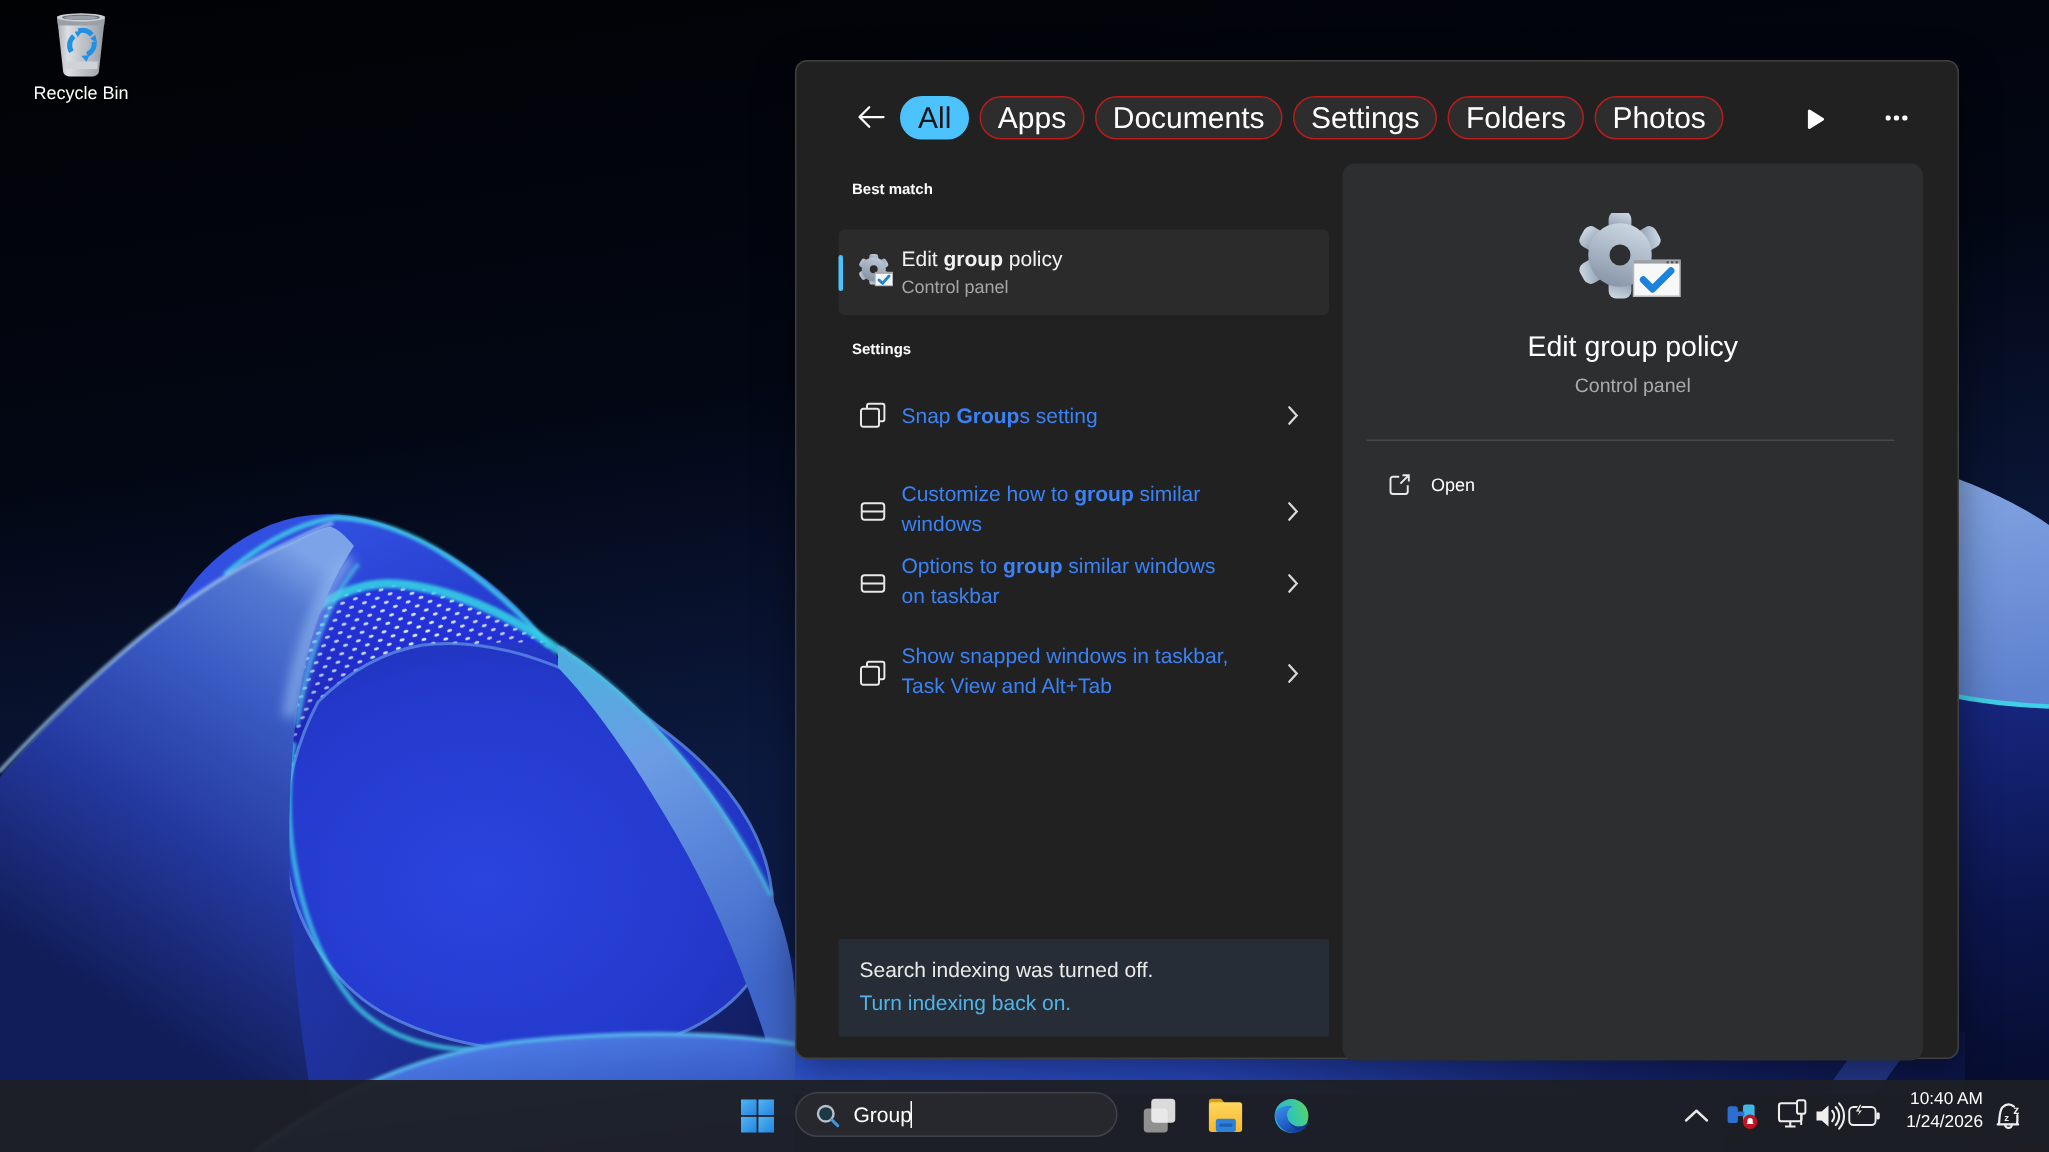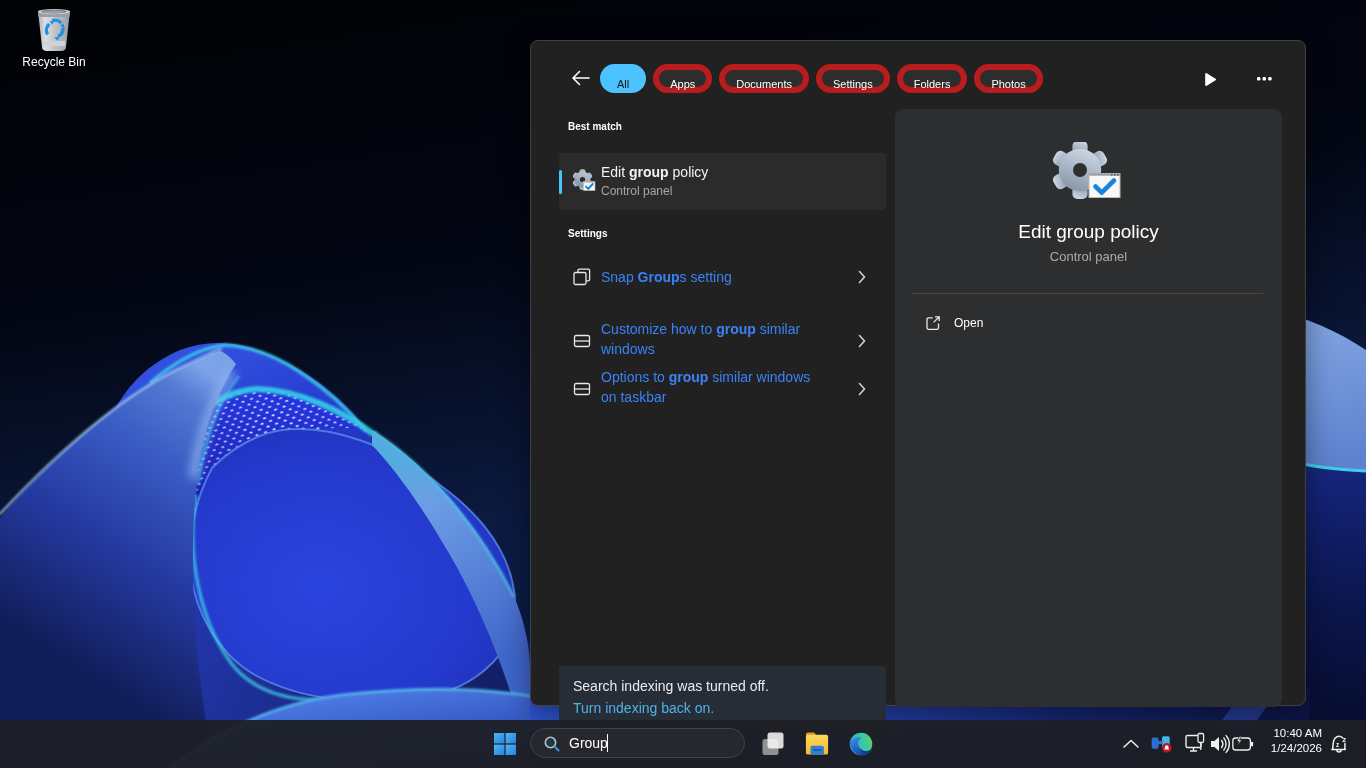--- a/index.html
+++ b/index.html
@@ -7,37 +7,37 @@
   #wall{position:absolute;left:0;top:0;}
   
   #rbin{position:absolute;left:2px;top:7px;width:72px;text-align:center;color:#fff;margin-left:16px;}
   #rbin .lbl{font-size:12px;margin-top:2px;text-shadow:0 1px 2px rgba(0,0,0,.9);}
   
   #panel{position:absolute;left:530px;top:40px;width:776px;height:666px;background:#212121;
     border:1px solid #404040;border-radius:8px;box-sizing:border-box;
     box-shadow:0 8px 28px rgba(0,0,0,.42);}
   #backArrow{position:absolute;left:38px;top:26px;width:22px;height:22px;}
   .pillrow{position:absolute;left:69px;top:23px;display:flex;gap:7px;}
-  .pill{height:29px;line-height:29px;border-radius:15px;background:#2d2d2d;border:6px solid #b91c1c;
-    color:#fff;font-size:11px;padding:0 11px;box-sizing:border-box;}
+  .pill{height:29px;line-height:29px;border-radius:15px;background:#2d2d2d;border:1px solid #b91c1c;
+    color:#fff;font-size:20px;padding:0 11px;box-sizing:border-box;}
   .pill.sel{background:#4cc2ff;border-color:#4cc2ff;color:#151515;}
   #playbtn{position:absolute;left:674px;top:31px;}
   #dots3{position:absolute;left:726px;top:35px;}
   .hdr{position:absolute;color:#fff;font-size:10px;font-weight:700;}
   
   #bmrow{position:absolute;left:28px;top:112px;width:327px;height:57px;background:#2b2b2b;border-radius:4px;}
   #bmbar{position:absolute;left:0px;top:17px;width:3px;height:24px;border-radius:2px;background:#4cc2ff;}
   .t1{color:#f2f2f2;font-size:14px;}
   .t2{color:#a6a6a6;font-size:12px;}
   .srow{position:absolute;left:28px;width:327px;}
   .srow .ic{position:absolute;left:14px;}
   .srow .tx{position:absolute;left:42px;color:#3b82f6;font-size:14px;line-height:20px;}
   .srow .ch{position:absolute;right:20px;color:#d8d8d8;}
   
-  #idxbox{position:absolute;left:28px;top:585px;width:327px;height:65px;background:#272d36;border-radius:2px;margin-top:40px;}
+  #idxbox{position:absolute;left:28px;top:585px;width:327px;height:65px;background:#272d36;border-radius:2px;}
   #idxbox .a{position:absolute;left:14px;top:12px;font-size:14px;color:#eaeaea;}
   #idxbox .b{position:absolute;left:14px;top:34px;font-size:14px;color:#4fb3e8;}
   
   #rcard{position:absolute;left:364px;top:68px;width:387px;height:598px;background:#2d2e2f;border-radius:8px;}
   #rtitle{position:absolute;left:0;top:112px;width:100%;text-align:center;color:#fff;font-size:19px;}
   #rsub{position:absolute;left:0;top:140px;width:100%;text-align:center;color:#ababab;font-size:13px;}
   #rsep{position:absolute;left:16px;top:184px;width:352px;height:1px;background:#474747;}
   #openrow{position:absolute;left:30px;top:206px;color:#fff;font-size:12px;}
   
   #taskbar{position:absolute;left:0;top:720px;width:1366px;height:48px;background:rgba(30,32,37,0.95);}
@@ -281,20 +281,32 @@
           <rect x="1.5" y="3.5" width="15" height="11" rx="1.8"></rect>
           <path d="M1.5 9 H16.5"></path>
         </g>
       </svg>
     <div class="tx" style="top:8px;">Options to <b>group</b> similar windows<br>on taskbar</div>
     <svg class="ch" style="top:23px;" width="8" height="14" viewBox="0 0 8 14">
         <path d="M1.5 1.5 L6.5 7 L1.5 12.5" stroke="#d8d8d8" stroke-width="1.5" fill="none" stroke-linecap="round"></path>
       </svg>
   </div>
 
+  <div class="srow" style="top:378px;height:60px;">
+    <svg class="ic" style="top:21px;" width="18" height="18" viewBox="0 0 18 18">
+        <g fill="none" stroke="#e8e8e8" stroke-width="1.3">
+          <rect x="1" y="4.5" width="12" height="12" rx="1.5"></rect>
+          <path d="M5 4.5 V2.5 a1.3 1.3 0 0 1 1.3-1.3 h9 a1.3 1.3 0 0 1 1.3 1.3 v9 a1.3 1.3 0 0 1-1.3 1.3 H13"></path>
+        </g>
+      </svg>
+    <div class="tx" style="top:8px;">Show snapped windows in taskbar,<br>Task View and Alt+Tab</div>
+    <svg class="ch" style="top:23px;" width="8" height="14" viewBox="0 0 8 14">
+        <path d="M1.5 1.5 L6.5 7 L1.5 12.5" stroke="#d8d8d8" stroke-width="1.5" fill="none" stroke-linecap="round"></path>
+      </svg>
+  </div>
 
   <div id="idxbox">
     <div class="a">Search indexing was turned off.</div>
     <div class="b">Turn indexing back on.</div>
   </div>
 
   <div id="rcard">
     <svg width="80" height="66" viewBox="0 0 80 66" style="position:absolute;left:153px;top:33px;">
       <defs>
         <linearGradient id="gearBig" x1="0.6" y1="0" x2="0.25" y2="1">

